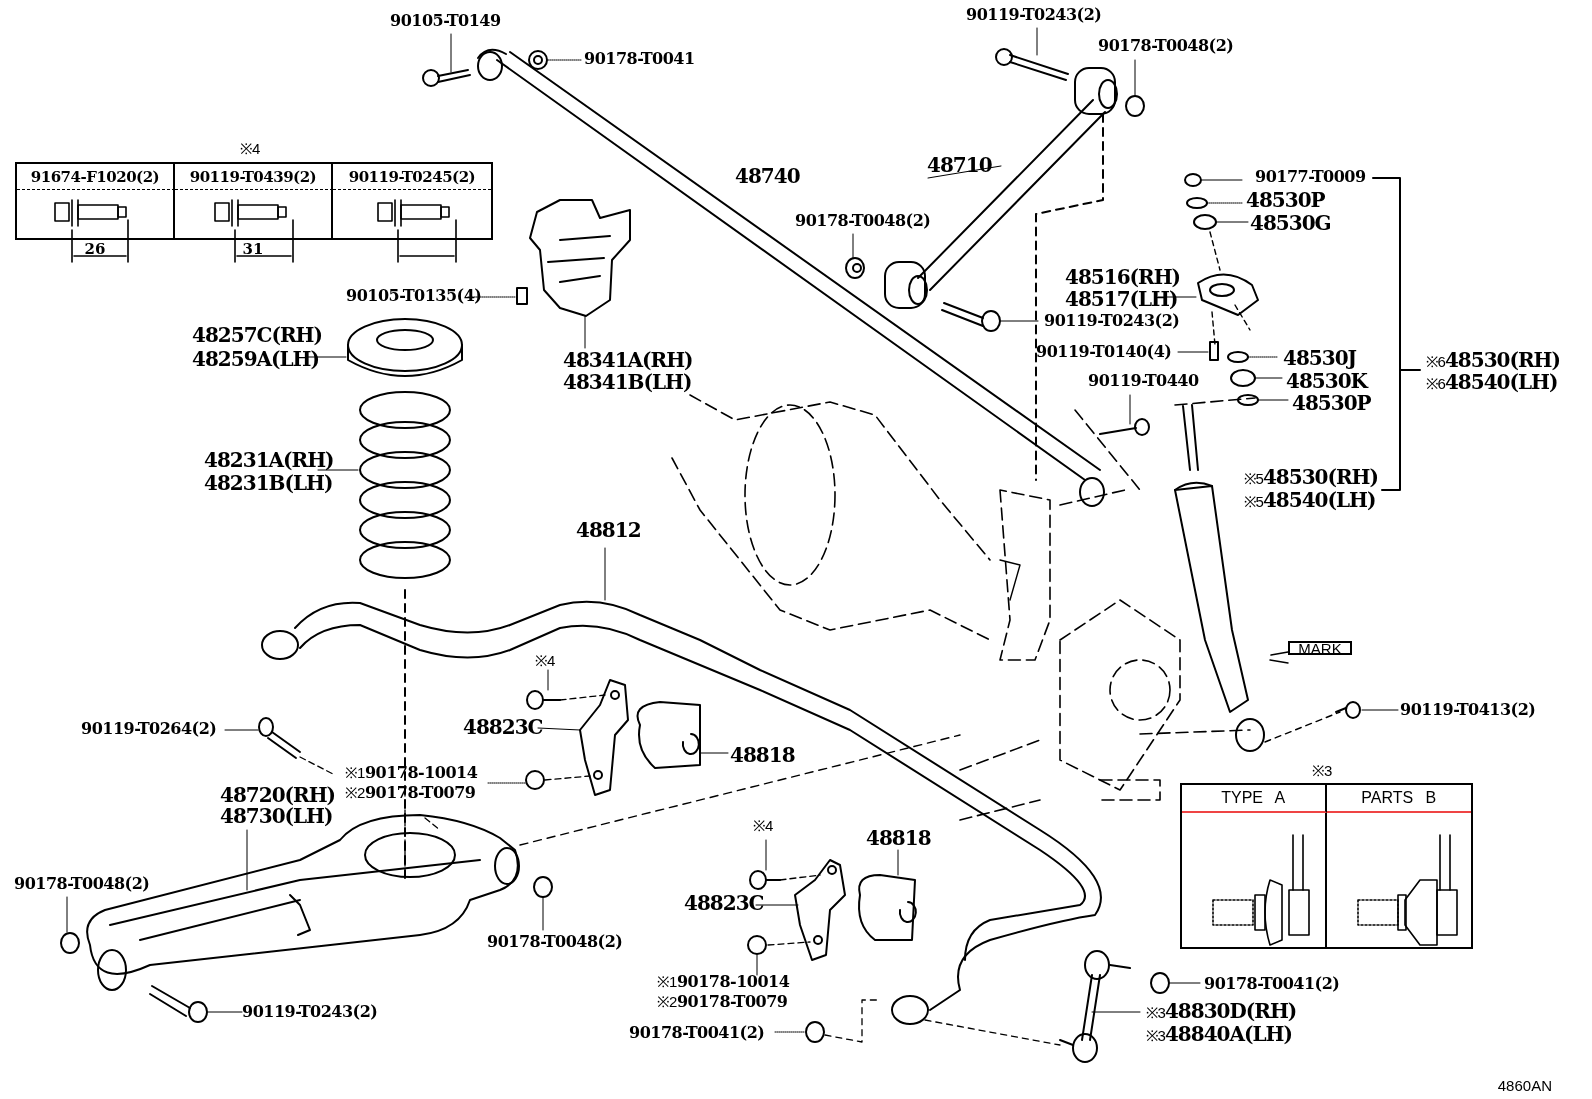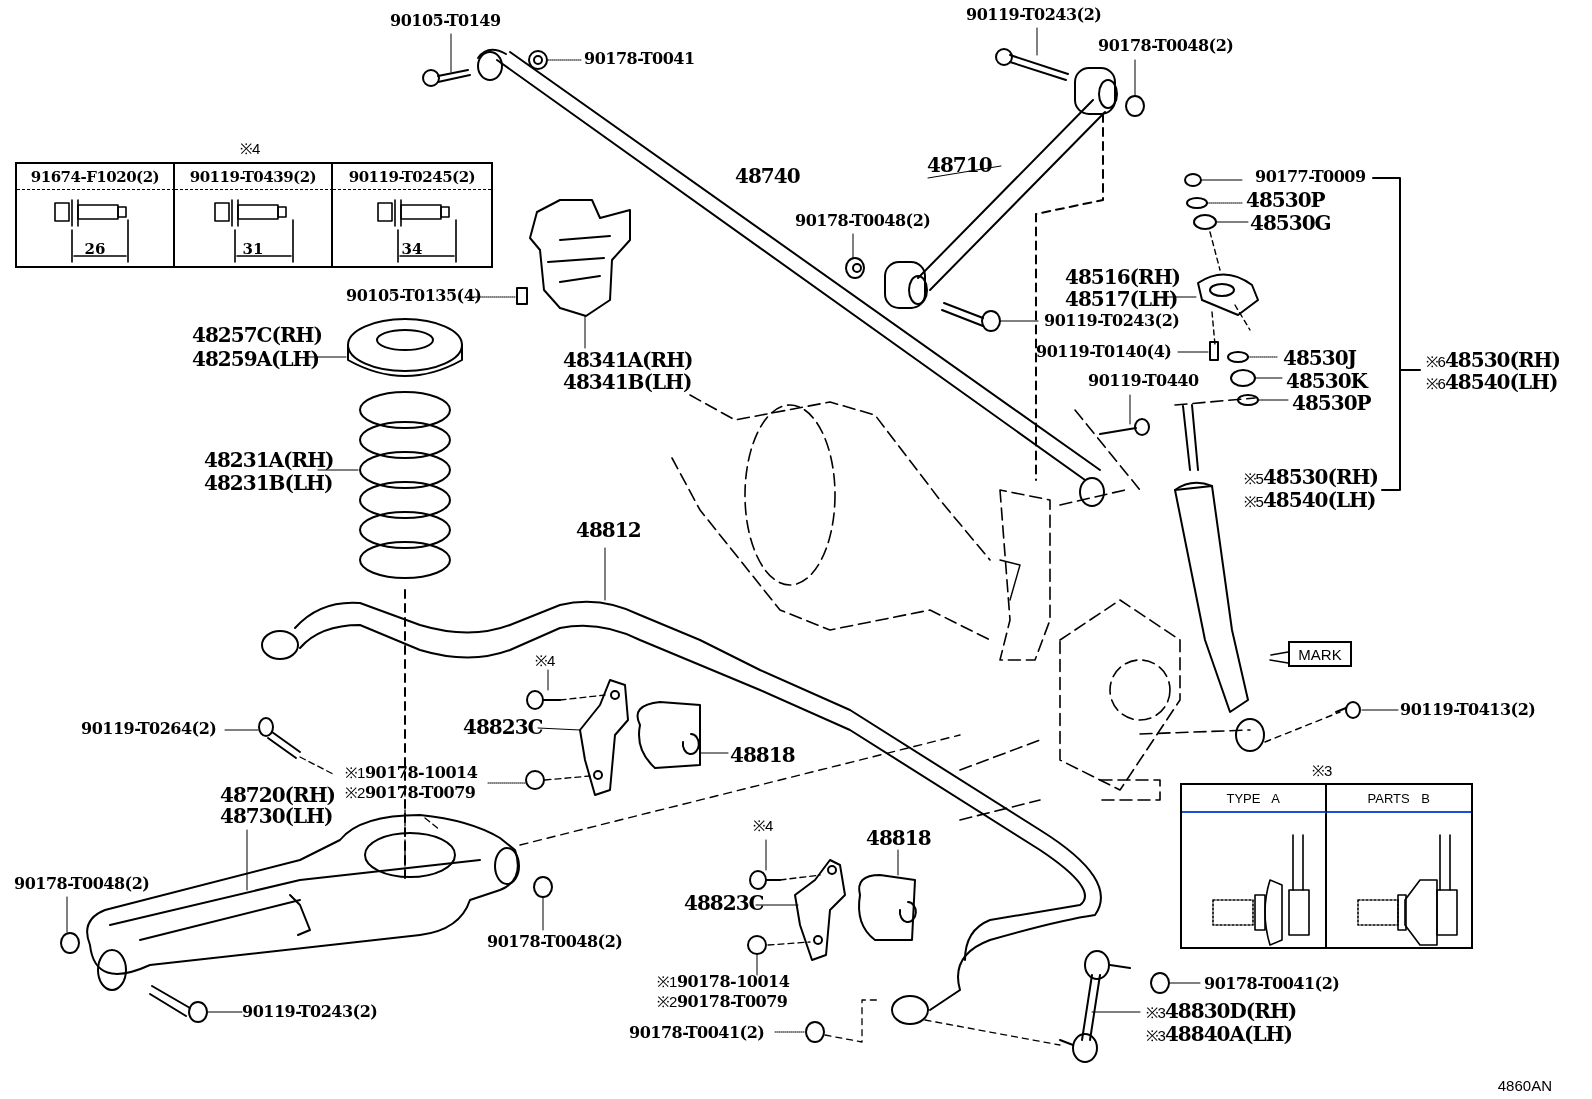--- a/index.html
+++ b/index.html
@@ -4,30 +4,30 @@
 <style>
   html, body { margin:0; padding:0; background:#ffffff; }
   #canvas { position:relative; width:1592px; height:1099px; background:#ffffff; overflow:hidden; }
   svg#art { position:absolute; left:0; top:0; width:1592px; height:1099px; }
   .lbl { position:absolute; font-family:"DejaVu Serif", serif; font-weight:bold; color:#000; white-space:nowrap; letter-spacing:-0.5px; line-height:1; }
   .lbl-big { font-size:20px; letter-spacing:-1px; }
   .lbl-sm { font-size:16px; }
   .legend { position:absolute; left:34px; top:22px; font-family:"Liberation Sans", sans-serif; font-size:16px; color:#000; line-height:23.5px; }
   .legend div { white-space:nowrap; }
   .note { font-family:"Liberation Sans", sans-serif; font-weight:normal; font-size:15px; }
-  .tbl4 { position:absolute; left:15px; top:162px; width:478px; height:106px; border:2px solid #000; box-sizing:border-box; display:grid; grid-template-columns:1fr 1fr 1fr; grid-template-rows:26px 1fr; }
+  .tbl4 { position:absolute; left:15px; top:162px; width:478px; height:78px; border:2px solid #000; box-sizing:border-box; display:grid; grid-template-columns:1fr 1fr 1fr; grid-template-rows:26px 1fr; }
   .tbl4 .hd { border-bottom:1px dashed #000; font-family:"DejaVu Serif", serif; font-weight:bold; font-size:15px; display:flex; align-items:center; justify-content:center; letter-spacing:-0.5px; }
   .tbl4 .c { border-right:2px solid #000; position:relative; }
   .tbl4 .c:nth-child(3), .tbl4 .c:nth-child(6) { border-right:none; }
   .tbl4 .dim { position:absolute; left:0; right:0; top:50px; text-align:center; font-family:"DejaVu Serif", serif; font-weight:bold; font-size:15px; }
   .tbl3 { position:absolute; left:1180px; top:783px; width:293px; height:166px; border:2px solid #000; box-sizing:border-box; display:grid; grid-template-columns:1fr 1fr; grid-template-rows:28px 1fr; }
-  .tbl3 .hd { border-bottom:2px solid #1d4ed8; font-family:"Liberation Sans", sans-serif; font-size:13px; display:flex; align-items:center; justify-content:center; word-spacing:8px; }
+  .tbl3 .hd { border-bottom:2px solid #ef4444; font-family:"Liberation Sans", sans-serif; font-size:16px; display:flex; align-items:center; justify-content:center; word-spacing:8px; }
   .tbl3 .c { border-right:2px solid #000; position:relative; }
   .tbl3 .c:nth-child(2), .tbl3 .c:nth-child(4) { border-right:none; }
-  .markbox { position:absolute; left:1288px; top:641px; width:64px; height:26px; border:2px solid #000; box-sizing:border-box; font-family:"Liberation Sans", sans-serif; font-size:15px; display:flex; align-items:center; justify-content:center; }
+  .markbox { position:absolute; left:1288px; top:641px; width:64px; height:14px; border:2px solid #000; box-sizing:border-box; font-family:"Liberation Sans", sans-serif; font-size:15px; display:flex; align-items:center; justify-content:center; }
   .code { position:absolute; right:40px; top:1077px; font-family:"Liberation Sans", sans-serif; font-size:15px; }
 </style>
 </head>
 <body>
 
 <div id="canvas">
 
   <svg id="art" viewBox="0 0 1592 1099" fill="none" stroke="#000" stroke-width="2" stroke-linecap="round" stroke-linejoin="round">
 
     <g>
@@ -317,23 +317,20 @@
   <div class="lbl note" style="left:240px;top:141px;">※4</div>
   <div class="tbl4">
     <div class="c hd">91674-F1020(2)</div>
     <div class="c hd">90119-T0439(2)</div>
     <div class="c hd">90119-T0245(2)</div>
     <div class="c">
         <div class="dim">26</div>
       </div>
     <div class="c">
         <div class="dim">31</div>
-      </div>
-    <div class="c">
-        <div class="dim">34</div>
       </div>
   </div>
 
   <div class="lbl note" style="left:1312px;top:763px;">※3</div>
   <div class="tbl3">
     <div class="c hd">TYPE A</div>
     <div class="c hd">PARTS B</div>
     <div class="c"></div>
     <div class="c"></div>
   </div>

